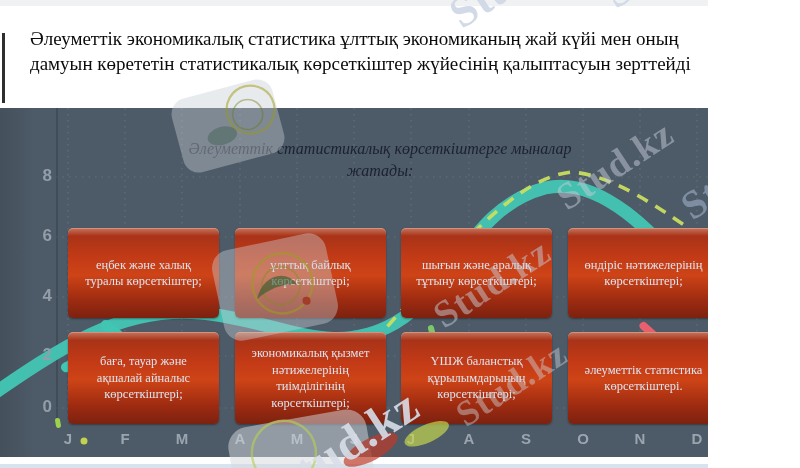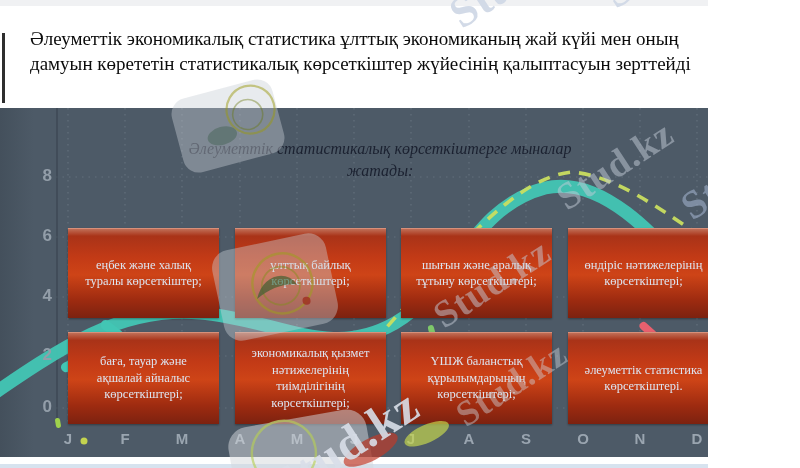--- a/index.html
+++ b/index.html
@@ -13,21 +13,21 @@
   .chart{position:absolute;left:0;top:108px;width:754px;height:349px;
          background:linear-gradient(90deg,#44505c 0px,#4d5a67 34px,#4d5a67 100%);overflow:hidden;}
   .chart-title{position:absolute;left:185px;top:30px;width:390px;text-align:center;
                font-style:italic;font-size:16px;line-height:1.35;color:#1b2130;z-index:3;}
   .ytick{position:absolute;left:24px;width:28px;text-align:right;
          font-family:"Liberation Sans",sans-serif;font-weight:bold;font-size:17px;color:#939ea9;z-index:2;}
   .xtick{position:absolute;top:322px;width:28px;text-align:center;
          font-family:"Liberation Sans",sans-serif;font-weight:bold;font-size:15px;color:#9aa5b0;z-index:2;}
   .deco{position:absolute;left:0;top:0;z-index:1;}
   
-  .box{position:absolute;width:151px;border-radius:0;z-index:4;
+  .box{position:absolute;width:151px;border-radius:5px;z-index:4;
        display:flex;align-items:center;justify-content:center;text-align:center;
        padding:5px 13px;box-sizing:border-box;
        background:linear-gradient(180deg,#c4765f 0%,#a93318 9%,#c23a16 32%,#ce4417 52%,#9e2b10 80%,#7c2210 100%);
        box-shadow:inset 0 1px 0 rgba(255,200,180,0.35), 0 1px 2px rgba(0,0,0,0.35);}
   .box span{color:#dde4f0;font-size:12.5px;line-height:1.32;}
   .row1{top:120px;height:90px;}
   .row2{top:224px;height:92px;}
   .c1{left:68px;} .c2{left:235px;justify-content:flex-end;} .c3{left:401px;} .c4{left:568px;}
   
   .wm{position:absolute;font-family:"Liberation Serif",serif;font-weight:bold;

